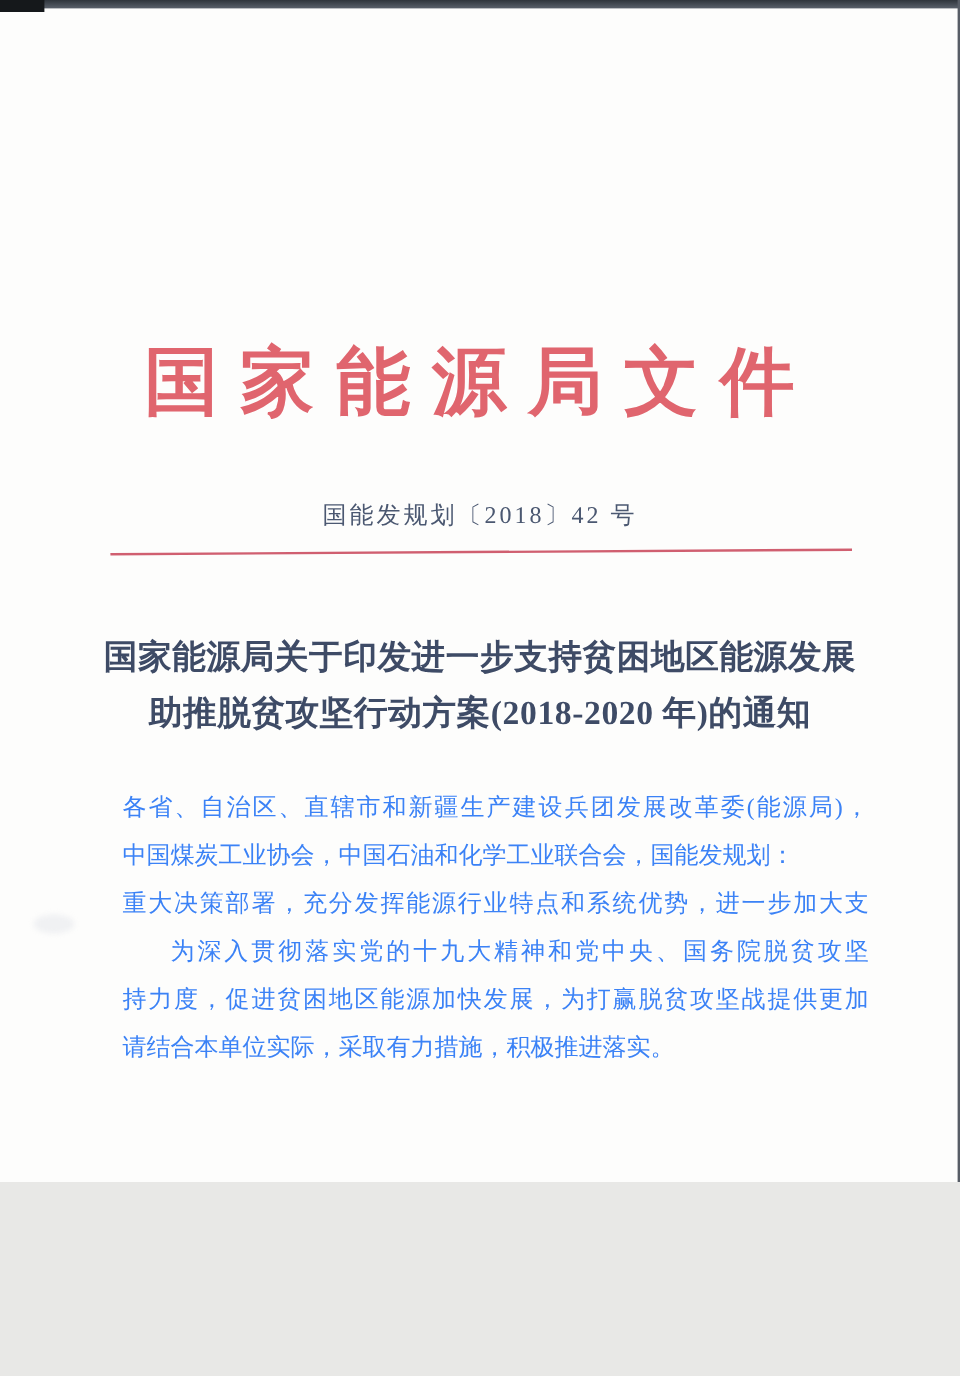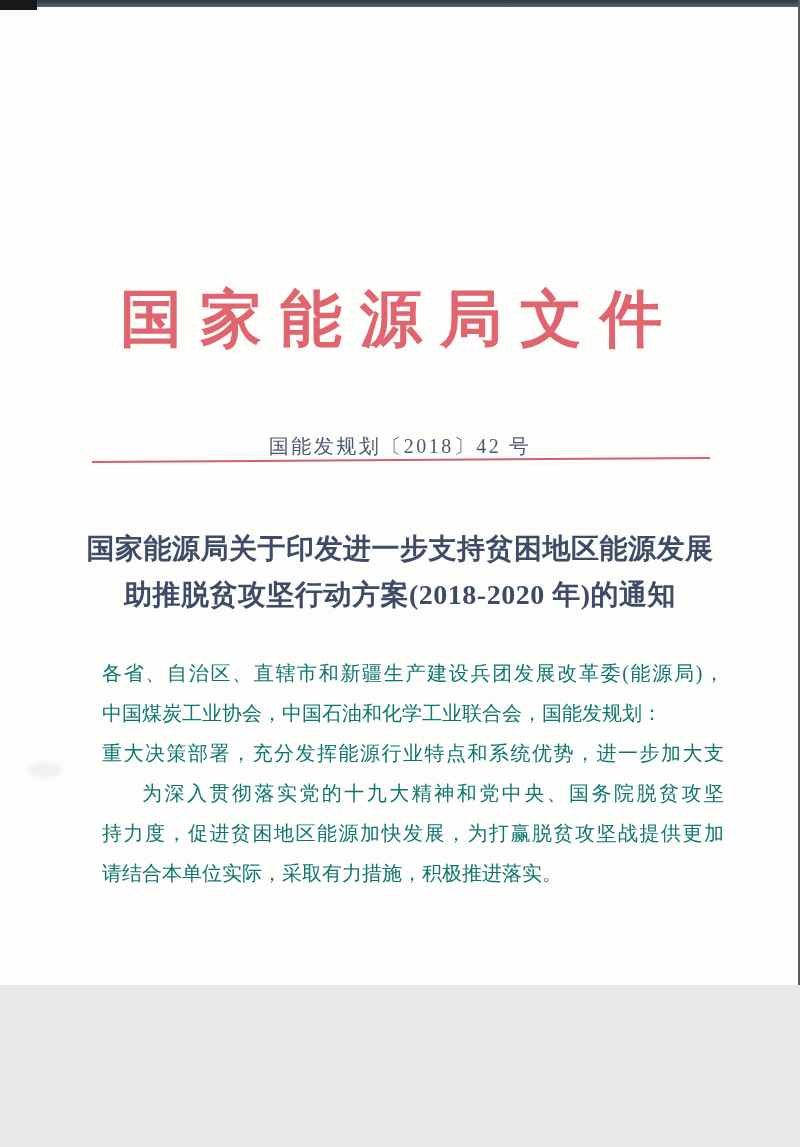--- a/index.html
+++ b/index.html
@@ -73,21 +73,20 @@
   }
   .doc-number {
     position: absolute;
     top: 416px; left: 0;
     width: 800px;
     text-align: center;
     font-size: 20px;
     line-height: 28px;
     letter-spacing: 2.5px;
     color: #4b5871;
-    margin-top: 16px;
   }
   .red-divider {
     position: absolute;
     top: 459px; left: 92px;
     width: 618px; height: 2px;
     background: #d05f70;
     transform: rotate(-0.35deg);
   }
   
   .notice-title {
@@ -101,21 +100,21 @@
     letter-spacing: 0.5px;
     color: #3e4b66;
   }
   
   .body-block {
     position: absolute;
     top: 653px; left: 102px;
     width: 622px;
     font-size: 20px;
     line-height: 40px;
-    color: #0f766e;
+    color: #3b82f6;
   }
   .line {
     text-align: justify;
     text-align-last: justify;
     white-space: nowrap;
   }
   .line.no-fill {
     text-align-last: left;
     white-space: normal;
   }

